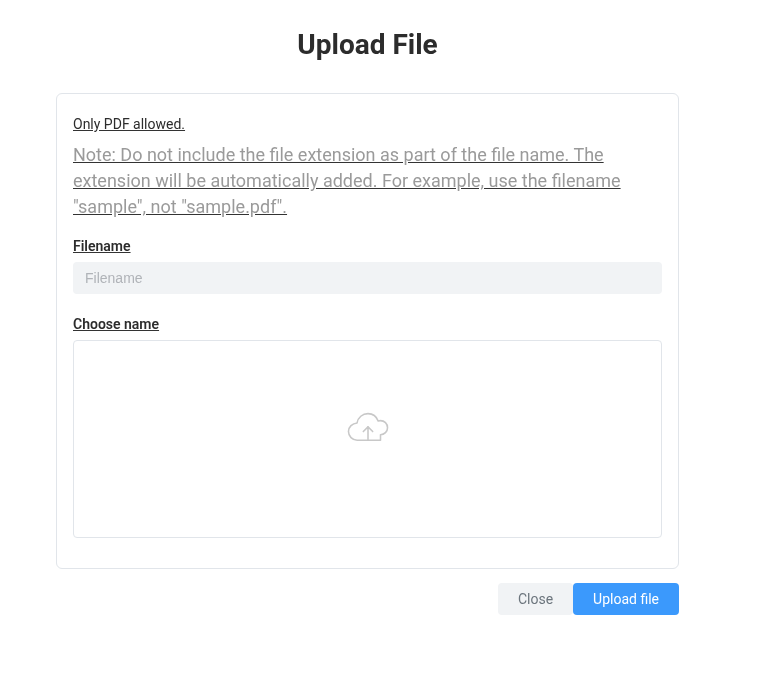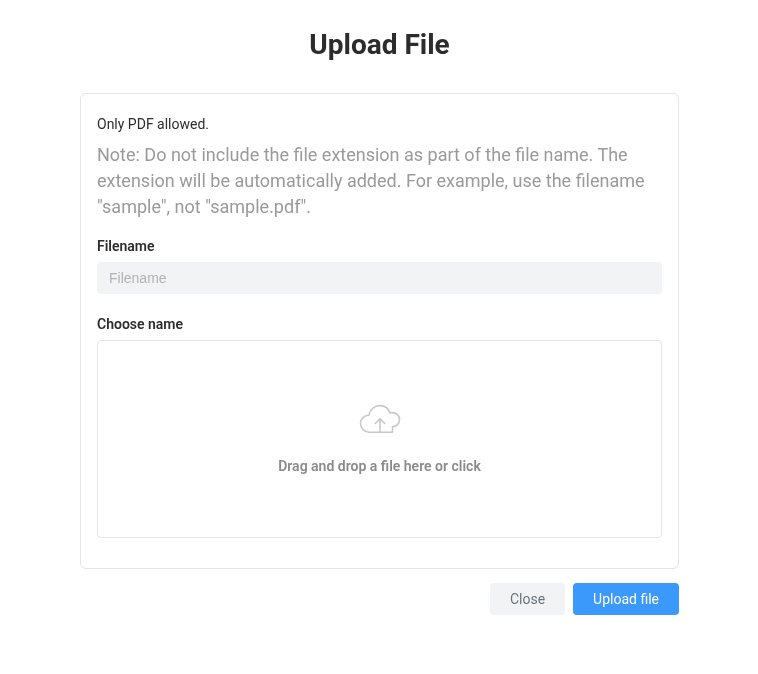--- a/index.html
+++ b/index.html
@@ -8,34 +8,35 @@
       padding: 0;
     }
     body {
       font-family: -apple-system, BlinkMacSystemFont, "Segoe UI", Roboto, "Helvetica Neue", Arial, sans-serif;
       background: #ffffff;
       width: 758px;
       height: 674px;
       color: #333;
     }
     .container {
-      padding: 28px 79px 0 80px;
+      padding: 28px 79px 0 56px;
     }
     .page-title {
       text-align: center;
       font-size: 28px;
       font-weight: 700;
       color: #2c2c2c;
       margin-bottom: 32px;
     }
     .card {
       border: 1px solid #e1e5ea;
       border-radius: 6px;
       padding: 22px 16px 30px 16px;
       background: #fff;
+      text-decoration: underline;
     }
     .allowed-text {
       font-size: 14px;
       color: #2c2c2c;
       margin-bottom: 10px;
     }
     .note-text {
       font-size: 18px;
       color: #9a9a9a;
       line-height: 1.45;
@@ -79,21 +80,21 @@
       margin-bottom: 14px;
     }
     .dropzone-text {
       font-size: 14px;
       font-weight: 600;
       color: #8a8a8a;
     }
     .actions {
       display: flex;
       justify-content: flex-end;
-      gap: 8px;
+      gap: 0;
       margin-top: 14px;
     }
     .btn {
       padding: 8px 20px;
       font-size: 14px;
       border: none;
       border-radius: 4px;
       cursor: pointer;
       font-family: inherit;
     }
@@ -121,21 +122,20 @@
 
     <div class="field-label">Choose name</div>
     <div class="dropzone">
       <span>
         <svg class="cloud-icon" viewBox="0 0 64 44" fill="none" stroke="#c8c8c8" stroke-width="2">
           <path d="M48 28c5 0 9-4 9-9s-4-9-9-9c-1 0-2 0.2-3 0.5C43 5 38 1 32 1c-7 0-13 5-14 12-6 0.5-11 5-11 11 0 6 5 11 11 11h30z" stroke-linejoin="round"></path>
           <path d="M32 34V18" stroke-linecap="round"></path>
           <path d="M26 24l6-6 6 6" stroke-linecap="round" stroke-linejoin="round"></path>
         </svg>
       </span>
-      <div class="dropzone-text">Drag and drop a file here or click</div>
     </div>
   </div>
 
   <div class="actions">
     <button class="btn btn-secondary">Close</button>
     <button class="btn btn-primary">Upload file</button>
   </div>
 </div>
 
 </body></html>

